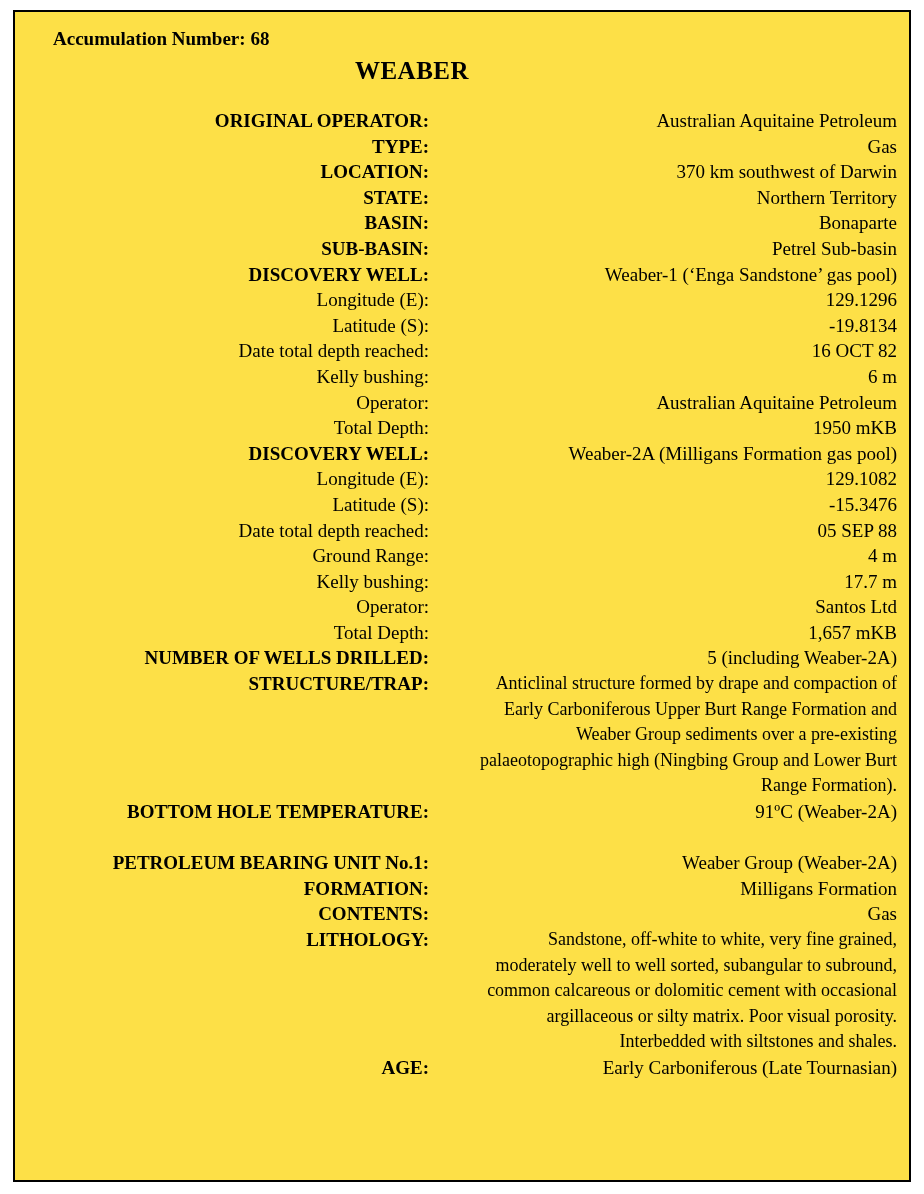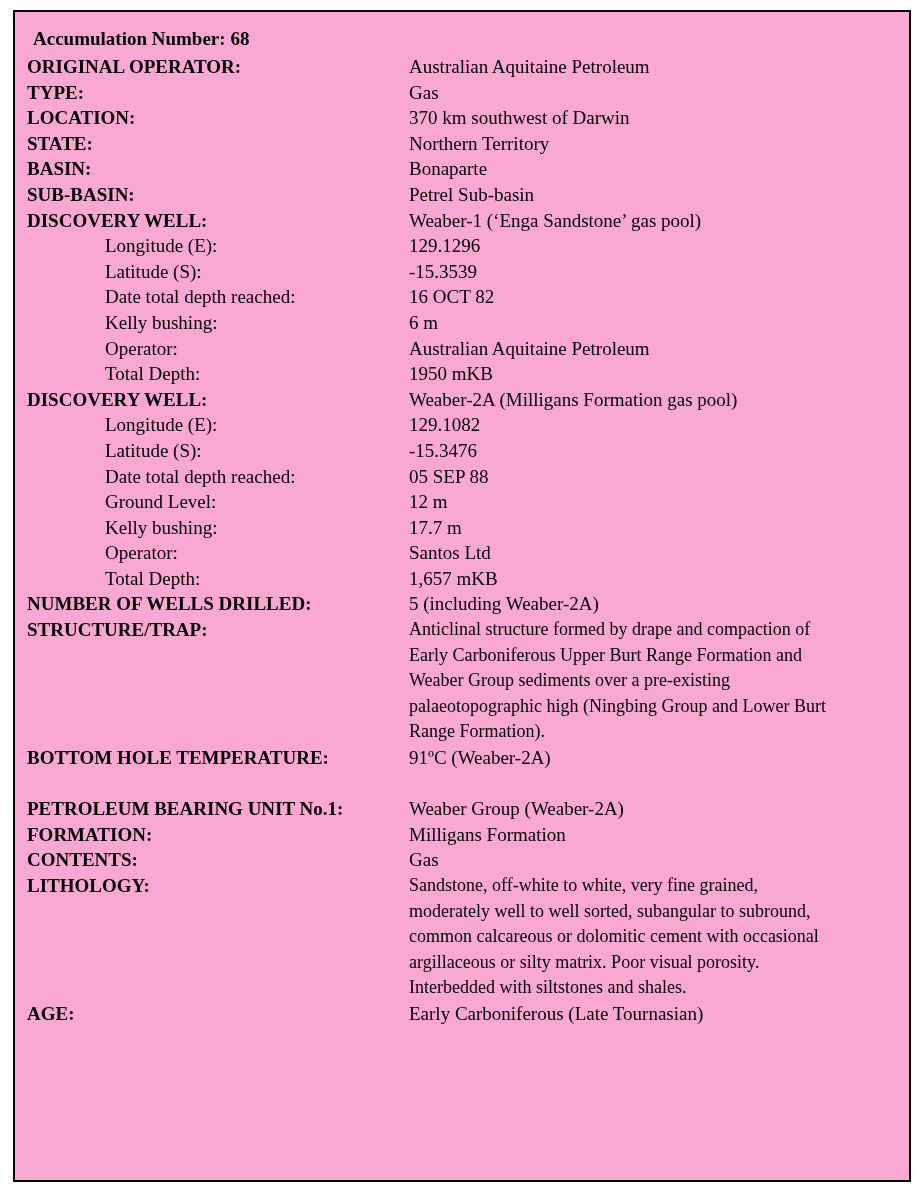--- a/index.html
+++ b/index.html
@@ -19,22 +19,23 @@
     position: relative;
   }
   .sheet {
     position: absolute;
     left: 13px;
     top: 10px;
     width: 898px;
     height: 1172px;
     border: 2px solid #000000;
     box-sizing: border-box;
-    background: #f9a8d4;
+    background: #fde047;
     overflow: hidden;
+    padding-left: 20px;
   }
   .inner {
     padding: 10px 12px 0 12px;
   }
   .acc-line {
     font-weight: bold;
     font-size: 19px;
     line-height: 26px;
     margin: 4px 0 2px 6px;
   }
@@ -44,20 +45,21 @@
     font-size: 25px;
     line-height: 30px;
     margin: 4px 0 22px 0;
     letter-spacing: 0.5px;
     padding-right: 120px;
   }
   table.fields {
     border-collapse: collapse;
     width: 100%;
     table-layout: fixed;
+    text-align: right;
   }
   table.fields td {
     vertical-align: top;
     padding: 0;
     font-size: 19px;
     line-height: 25.6px;
   }
   td.label {
     width: 382px;
     padding-left: 6px;
@@ -80,20 +82,21 @@
     line-height: 25.6px;
   }
 </style>
 </head>
 <body>
 
 <div class="page">
   <div class="sheet">
     <div class="inner">
       <div class="acc-line">Accumulation Number: 68</div>
+      <div class="doc-title">WEABER</div>
       <table class="fields">
         <tbody id="field-rows">
             <tr>
               <td class="label"><span class="lbl-bold">ORIGINAL OPERATOR:</span></td>
               <td class="value"><span>Australian Aquitaine Petroleum</span></td>
             </tr>
             <tr>
               <td class="label"><span class="lbl-bold">TYPE:</span></td>
               <td class="value"><span>Gas</span></td>
             </tr>
@@ -116,21 +119,21 @@
             <tr>
               <td class="label"><span class="lbl-bold">DISCOVERY WELL:</span></td>
               <td class="value"><span>Weaber-1 (‘Enga Sandstone’ gas pool)</span></td>
             </tr>
             <tr>
               <td class="label"><span class="lbl-plain">Longitude (E):</span></td>
               <td class="value"><span>129.1296</span></td>
             </tr>
             <tr>
               <td class="label"><span class="lbl-plain">Latitude (S):</span></td>
-              <td class="value"><span>-15.3539</span></td>
+              <td class="value"><span>-19.8134</span></td>
             </tr>
             <tr>
               <td class="label"><span class="lbl-plain">Date total depth reached:</span></td>
               <td class="value"><span>16 OCT 82</span></td>
             </tr>
             <tr>
               <td class="label"><span class="lbl-plain">Kelly bushing:</span></td>
               <td class="value"><span>6 m</span></td>
             </tr>
             <tr>
@@ -151,22 +154,22 @@
             </tr>
             <tr>
               <td class="label"><span class="lbl-plain">Latitude (S):</span></td>
               <td class="value"><span>-15.3476</span></td>
             </tr>
             <tr>
               <td class="label"><span class="lbl-plain">Date total depth reached:</span></td>
               <td class="value"><span>05 SEP 88</span></td>
             </tr>
             <tr>
-              <td class="label"><span class="lbl-plain">Ground Level:</span></td>
-              <td class="value"><span>12 m</span></td>
+              <td class="label"><span class="lbl-plain">Ground Range:</span></td>
+              <td class="value"><span>4 m</span></td>
             </tr>
             <tr>
               <td class="label"><span class="lbl-plain">Kelly bushing:</span></td>
               <td class="value"><span>17.7 m</span></td>
             </tr>
             <tr>
               <td class="label"><span class="lbl-plain">Operator:</span></td>
               <td class="value"><span>Santos Ltd</span></td>
             </tr>
             <tr>

